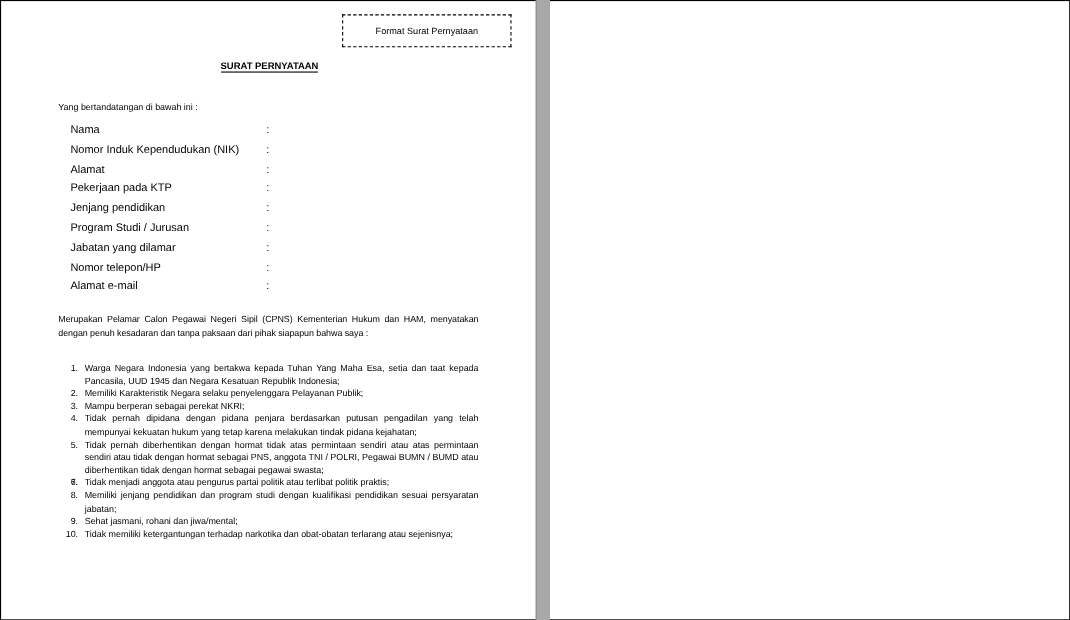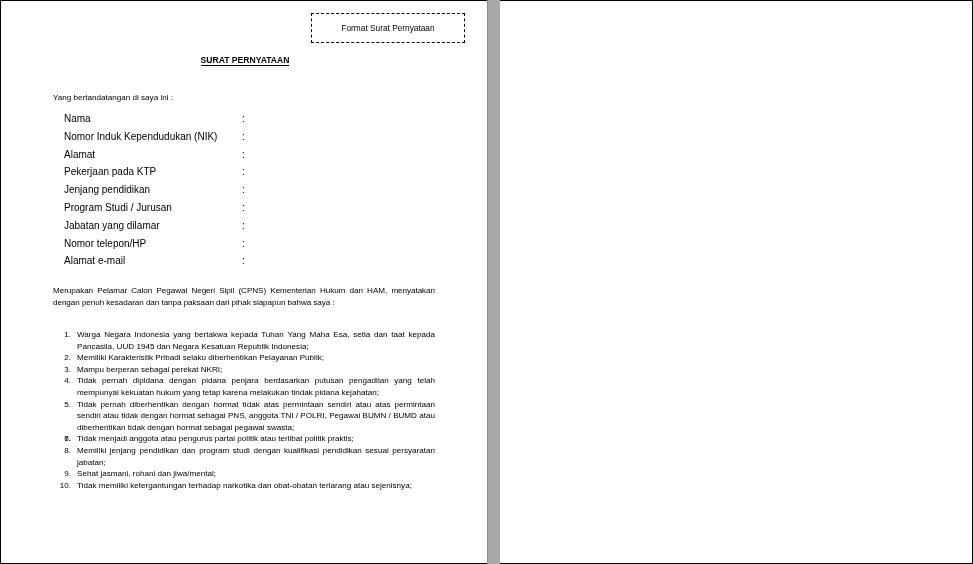--- a/index.html
+++ b/index.html
@@ -159,21 +159,21 @@
   <div class="page page-left">
 
     <div class="format-box">
       <span>Format Surat Pernyataan</span>
     </div>
 
     <div class="title">
       <span>SURAT PERNYATAAN</span>
     </div>
 
-    <div class="intro-line">Yang bertandatangan di saya ini :</div>
+    <div class="intro-line">Yang bertandatangan di bawah ini :</div>
 
     <div class="fields">
       <div class="field-row">
         <span class="field-label">Nama</span>
         <span class="field-colon">:</span>
       </div>
       <div class="field-row">
         <span class="field-label">Nomor Induk Kependudukan (NIK)</span>
         <span class="field-colon">:</span>
       </div>
@@ -209,21 +209,21 @@
 
     <div class="para doc-text para-intro">Merupakan Pelamar Calon Pegawai Negeri Sipil (CPNS)  Kementerian Hukum dan HAM, menyatakan dengan penuh kesadaran dan tanpa paksaan dari pihak siapapun bahwa saya  :</div>
 
     <ol class="decl decl-left">
       <li>
         <span class="num">1.</span>
         <span>Warga Negara Indonesia yang bertakwa kepada Tuhan Yang Maha Esa, setia dan taat kepada Pancasila, UUD 1945 dan Negara Kesatuan Republik Indonesia;</span>
       </li>
       <li>
         <span class="num">2.</span>
-        <span>Memiliki Karakteristik Pribadi selaku diberhentikan Pelayanan Publik;</span>
+        <span>Memiliki Karakteristik Negara selaku penyelenggara Pelayanan Publik;</span>
       </li>
       <li>
         <span class="num">3.</span>
         <span>Mampu berperan sebagai perekat NKRI;</span>
       </li>
       <li>
         <span class="num">4.</span>
         <span>Tidak pernah dipidana dengan pidana penjara berdasarkan putusan pengadilan yang telah mempunyai kekuatan hukum yang tetap karena melakukan tindak pidana kejahatan;</span>
       </li>
       <li>

